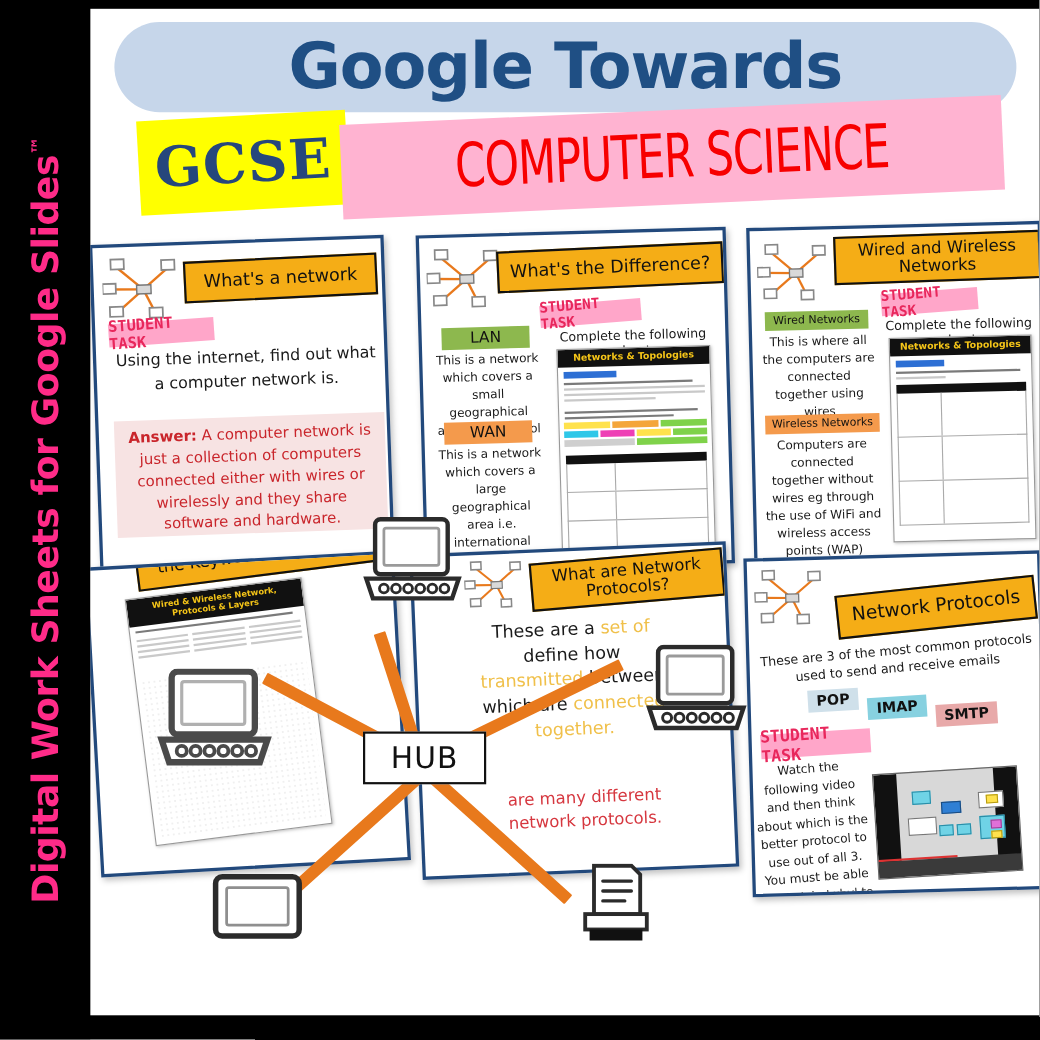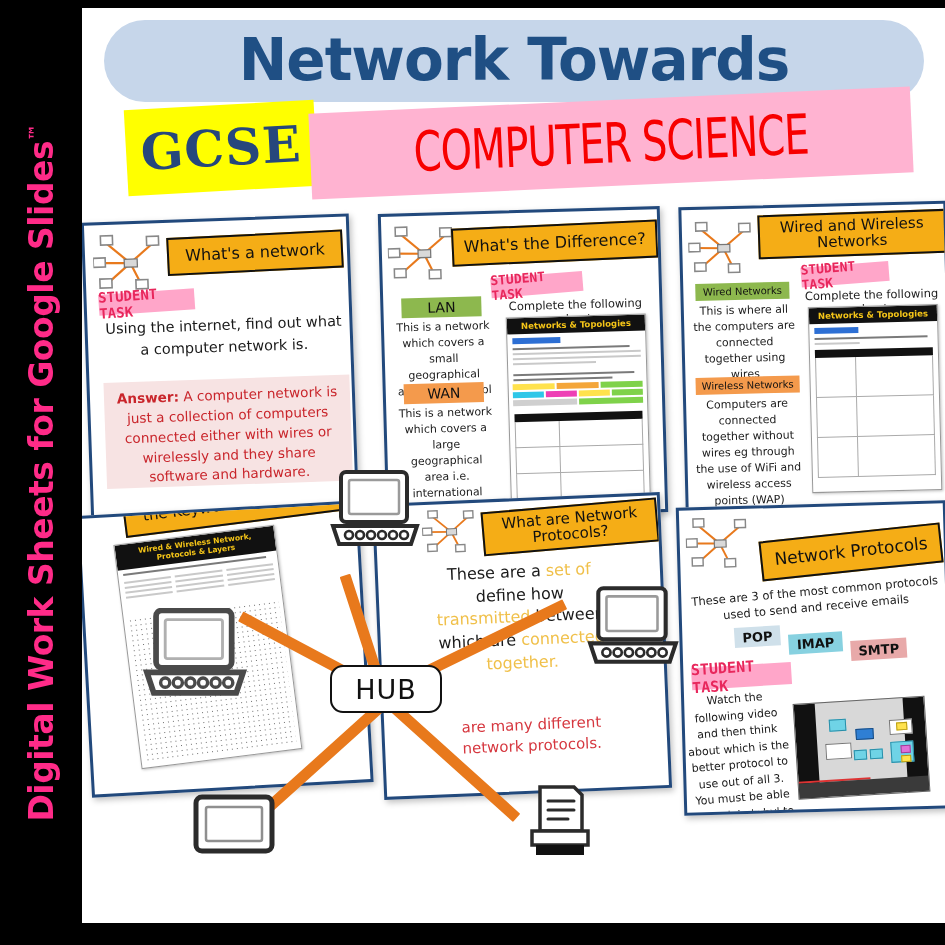--- a/index.html
+++ b/index.html
@@ -190,21 +190,21 @@
 
 <div id="left-strip">
   <div class="vtext">
     <span>Digital Work Sheets for Google Slides</span><sup>™</sup>
   </div>
 </div>
 
 <div id="canvas">
 
   <div id="hdr-blue">
-    <div class="t">Network Towards</div>
+    <div class="t">Google Towards</div>
   </div>
   <div id="gcse-box">
     <div class="t">GCSE</div>
   </div>
   <div id="cs-box">
     <div class="t">COMPUTER SCIENCE</div>
   </div>
 
   <div class="card" style="left:4px; top:210px; width:268px; height:300px; transform: rotate(-2.0deg);">
     <div class="card-inner">
@@ -512,21 +512,21 @@
   </div>
 
   <div id="overlay">
 
     <div class="conn" style="left:300px; top:676px; width:120px; transform: rotate(-108deg);"></div>
     <div class="conn" style="left:300px; top:678px; width:160px; transform: rotate(208deg);"></div>
     <div class="conn" style="left:312px; top:674px; width:190px; transform: rotate(-26deg);"></div>
     <div class="conn" style="left:300px; top:692px; width:160px; transform: rotate(138deg);"></div>
     <div class="conn" style="left:312px; top:694px; width:165px; transform: rotate(42deg);"></div>
 
-    <div id="hub" style="left:248px; top:657px; width:112px; height:48px;border-radius:13px;">
+    <div id="hub" style="left:248px; top:657px; width:112px; height:48px;">
       <span>HUB</span>
     </div>
 
     <div class="dev" style="left:245px; top:462px;">
       <svg width="96" height="80" viewBox="0 0 96 80">
         <rect x="14" y="2" width="66" height="50" rx="5" fill="#fff" stroke="#2b2b2b" stroke-width="4"></rect>
         <rect x="22" y="10" width="50" height="34" rx="2" fill="#fff" stroke="#9a9a9a" stroke-width="2.5"></rect>
         <path d="M6 56 H90 L84 74 H12 Z" fill="#fff" stroke="#2b2b2b" stroke-width="4"></path>
         <g fill="none" stroke="#2b2b2b" stroke-width="2.6">
           <circle cx="22" cy="65" r="4"></circle>

